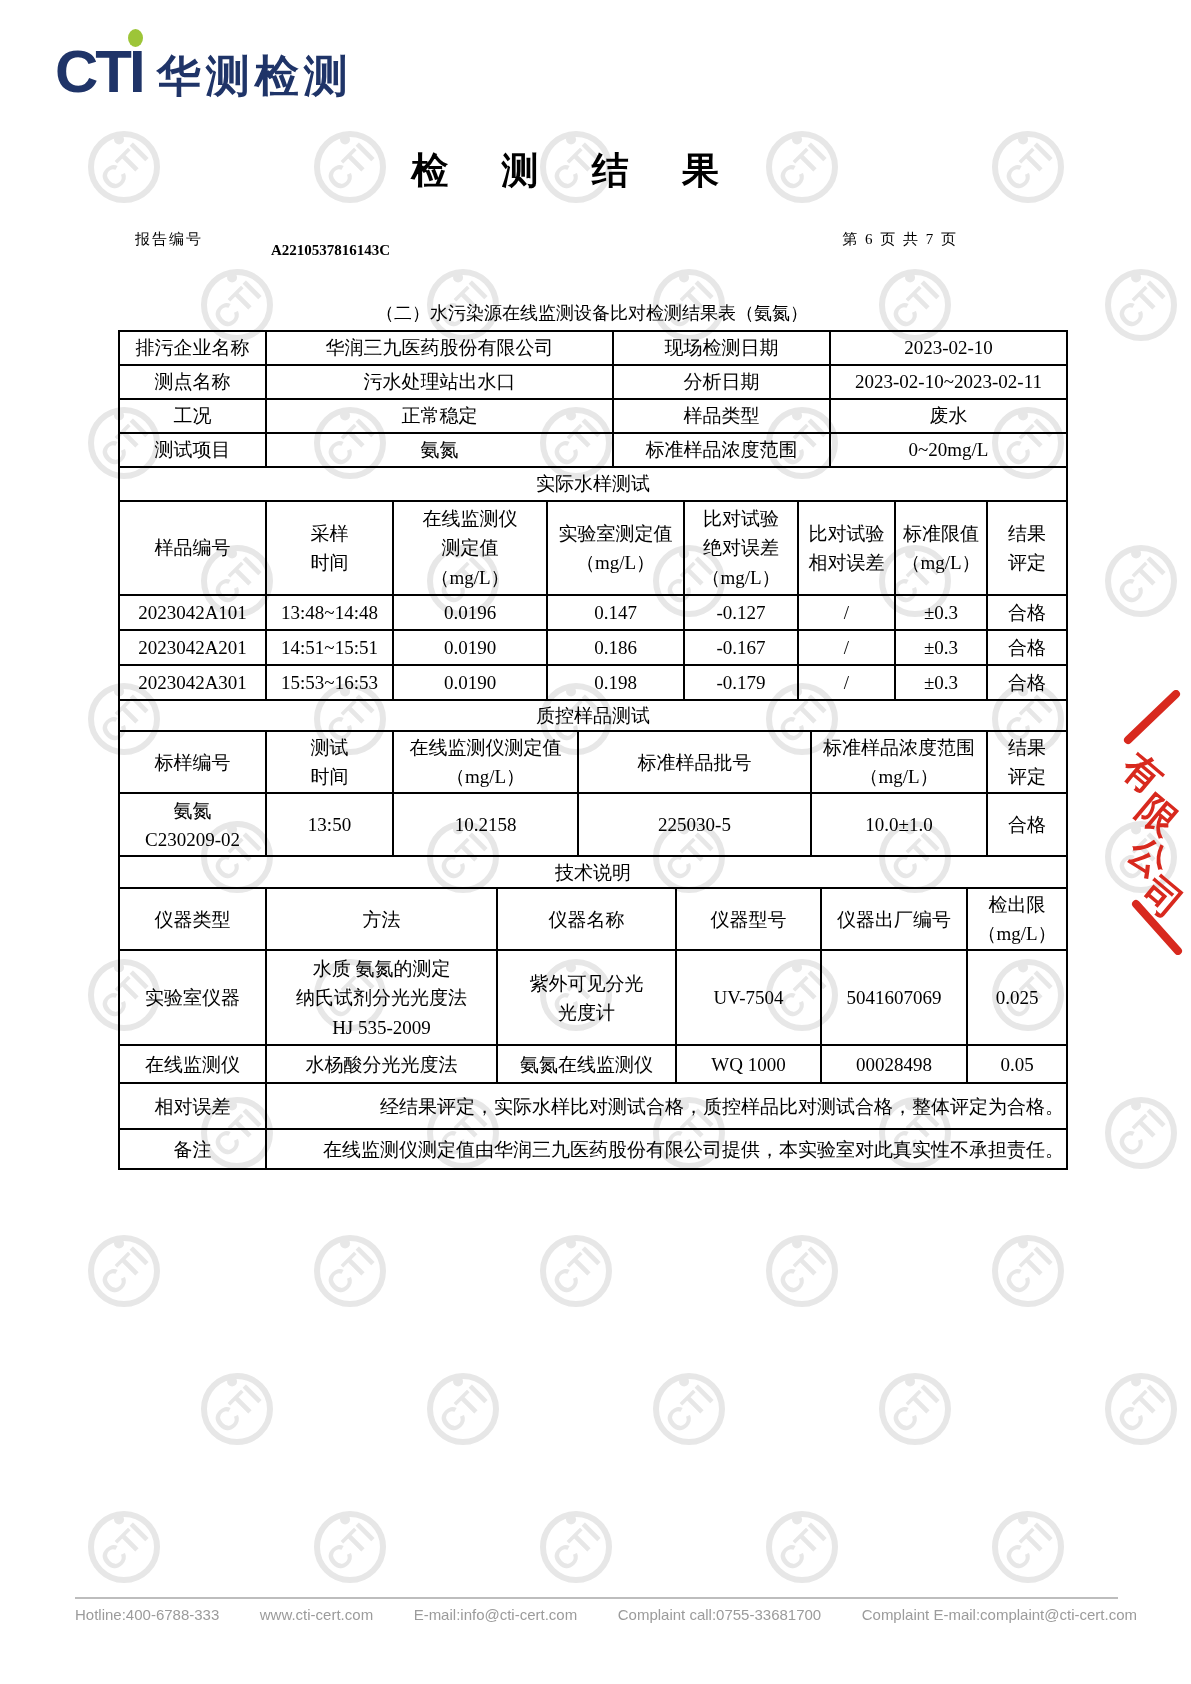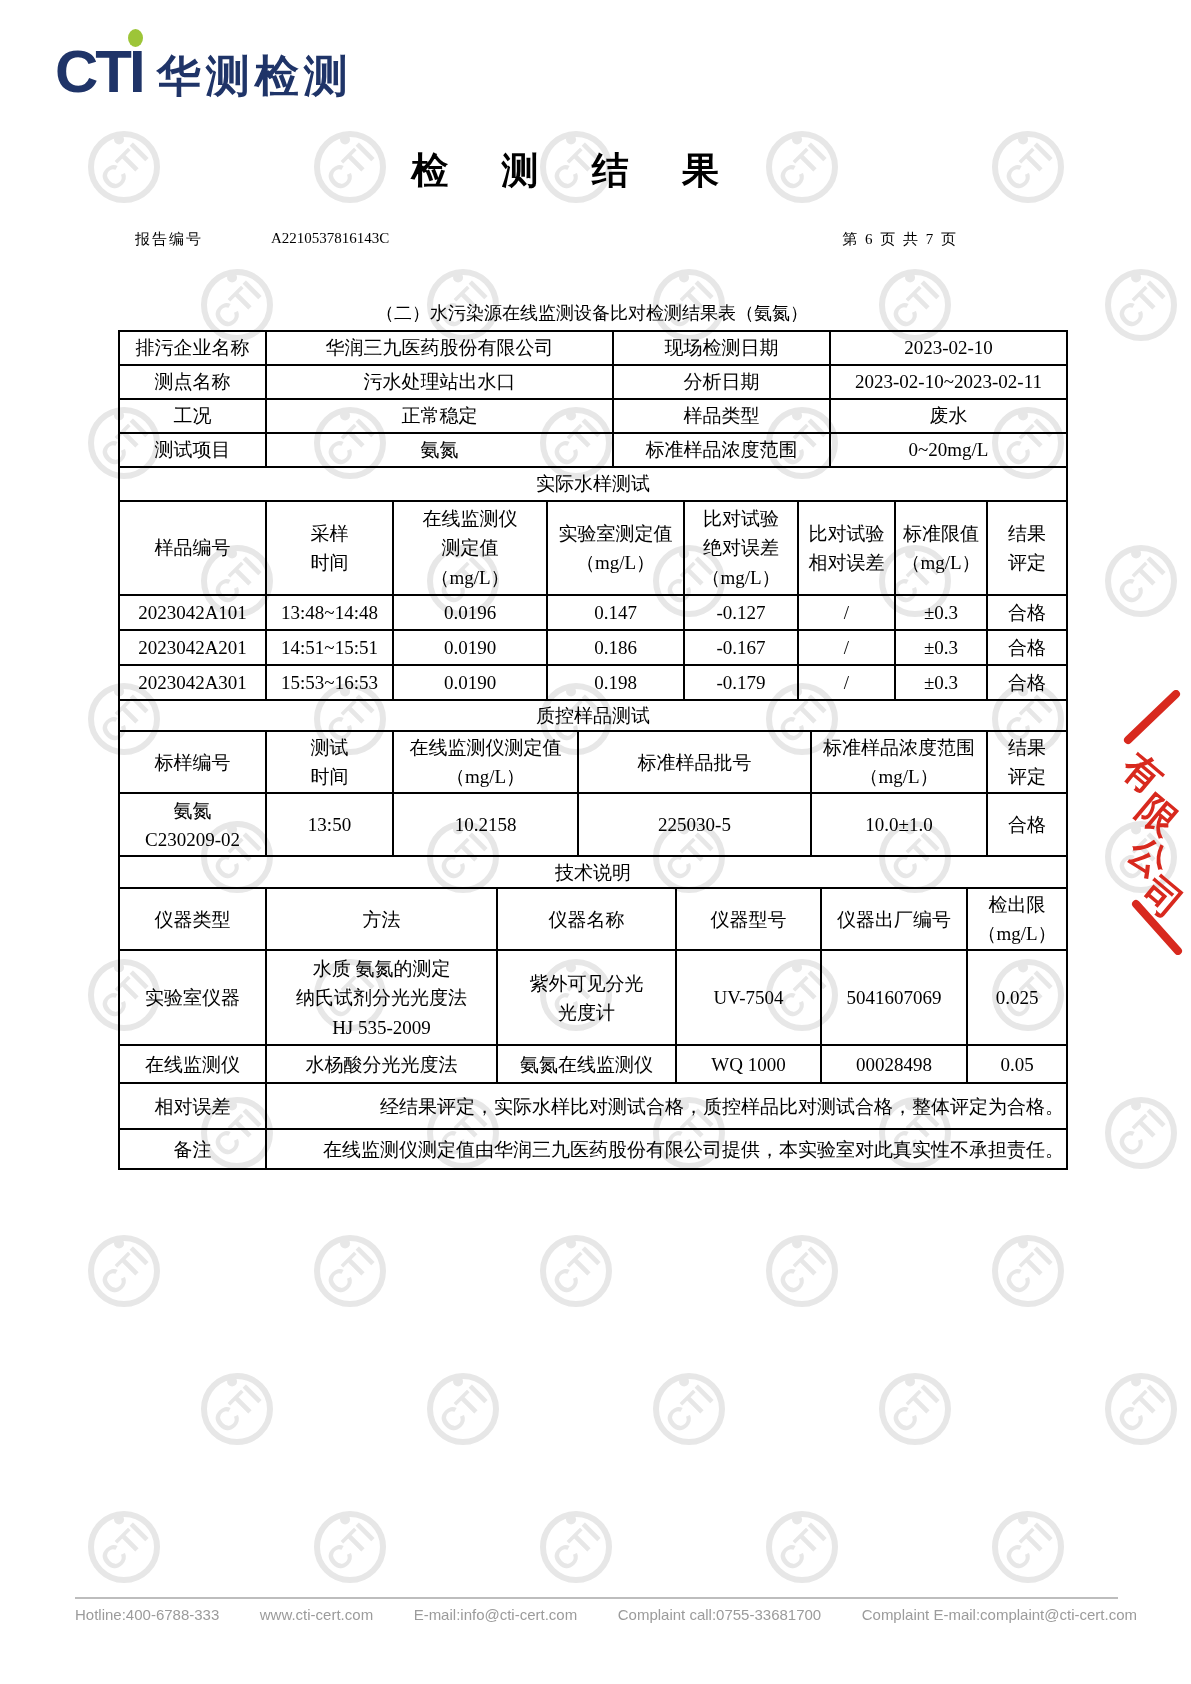--- a/index.html
+++ b/index.html
@@ -16,21 +16,21 @@
   .logo-cti{font-family:"Liberation Sans",sans-serif;font-weight:bold;font-size:60px;line-height:0.92;
             color:var(--navy);letter-spacing:-3px;display:inline-block;}
   .logo-dot{position:absolute;right:0px;top:-15px;width:15px;height:18px;border-radius:50%;background:var(--green);}
   .logo-cn{font-family:"Liberation Sans",sans-serif;font-weight:900;font-size:44px;line-height:1.05;
            color:var(--navy);letter-spacing:5px;white-space:nowrap;}
   
   .doc-title{position:absolute;top:146px;left:0;width:1152px;text-align:center;
              font-size:37px;letter-spacing:22px;font-weight:600;}
   .report-line{position:absolute;top:230px;left:135px;width:823px;height:24px;font-size:15px;}
   .rl-label{position:absolute;left:0;top:0;letter-spacing:2px;}
-  .rl-value{position:absolute;left:136px;top:0;}
+  .rl-value{position:absolute;left:136px;top:12px;font-weight:bold;}
   .rl-page{position:absolute;right:0;top:0;letter-spacing:2px;text-align:center;}
   .table-caption{position:absolute;top:301px;left:118px;width:948px;text-align:center;font-size:18px;}
   
   .tables{position:absolute;top:330px;left:118px;width:952px;}
   table.tbl{border-collapse:collapse;table-layout:fixed;width:948px;}
   table.tbl + table.tbl{margin-top:-2px;}
   .tbl td{border:2px solid #000;text-align:center;font-size:19px;padding:0 2px;
           white-space:pre-line;overflow:hidden;line-height:1.55;}
   .tbl td.lt{text-align:right;padding-left:5px;}
   .h32{height:32px}.h33{height:27px}.h34{height:34px}.h35{height:35px}.h38{height:38px}

